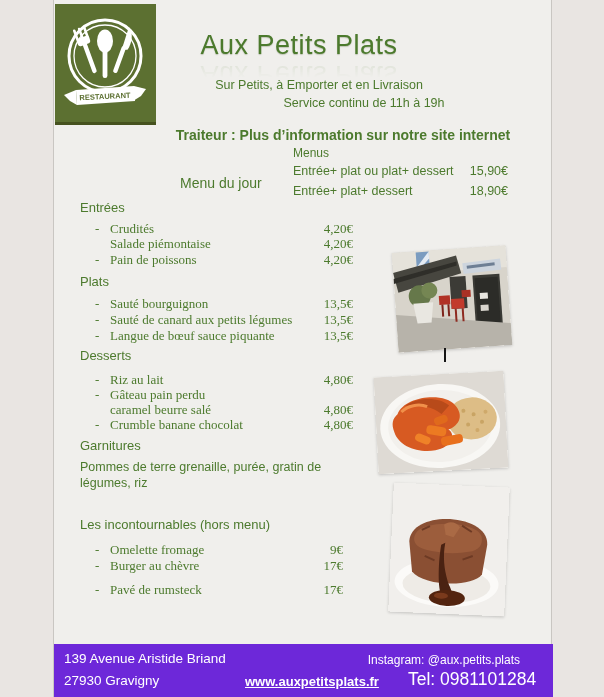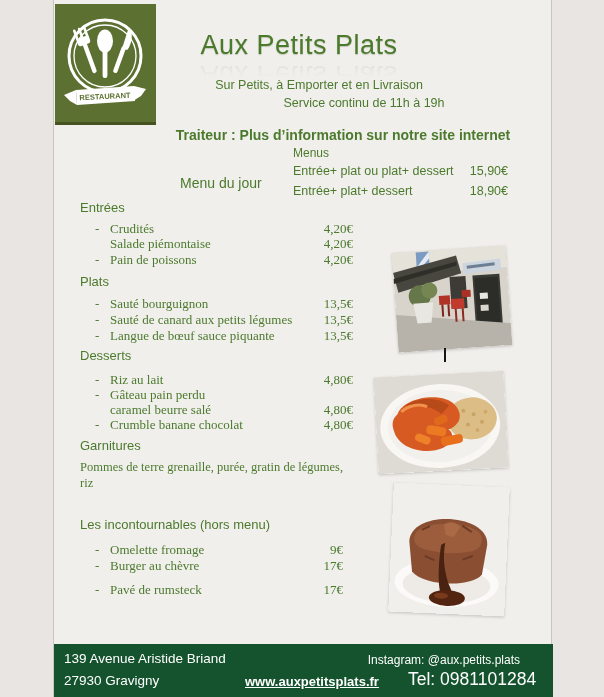--- a/index.html
+++ b/index.html
@@ -30,30 +30,30 @@
   .menu-row{top:0;left:239px;width:215px;display:flex;font-size:12.5px;}
   .menu-row .price{margin-left:auto;}
   .day-label{top:175px;left:126px;font-size:14px;}
   
   .sec-head{left:26px;font-size:13px;}
   .row{left:41px;width:258px;display:flex;font-size:13px;position:absolute;white-space:nowrap;font-family:Liberation Serif, serif;}
   .row .dash{width:15px;flex:0 0 15px;}
   .row .dash.show::before{content:"-";}
   .row .price{margin-left:auto;}
   .row.narrow{width:248px;}
-  .para{left:26px;top:460px;width:275px;font-size:12.5px;line-height:15.5px;white-space:normal;font-family:Liberation Serif, serif;}
+  .para{left:26px;top:460px;width:275px;font-size:12.5px;line-height:15.5px;white-space:normal;}
   
   .photo{overflow:hidden;box-shadow:0 1px 3px rgba(0,0,0,.18);}
   .photo svg{display:block;}
   .photo1{left:341px;top:249px;width:114px;height:100px;transform:rotate(-4deg);}
   .photo2{left:322px;top:374px;width:130px;height:97px;transform:rotate(-3deg);}
   .photo3{left:337px;top:485px;width:116px;height:129px;transform:rotate(2.5deg);}
   .cursor{left:390px;top:348px;width:2px;height:14px;background:#151515;}
   
-  .footer{left:0;top:644px;width:499px;height:53px;background:#14532d;color:#ffffff;}
+  .footer{left:0;top:644px;width:499px;height:53px;background:#6d28d9;color:#ffffff;}
   .f-addr1{left:10px;top:7px;font-size:13.5px;}
   .f-addr2{left:10px;top:29px;font-size:13.5px;}
   .f-insta{right:33px;top:9px;font-size:12px;}
   .f-web{left:191px;top:30px;font-size:13px;font-weight:bold;text-decoration:underline;cursor:pointer;}
   .f-phone{left:354px;top:25px;font-size:17.5px;}
 </style>
 </head>
 <body>
 
 <div class="page">

